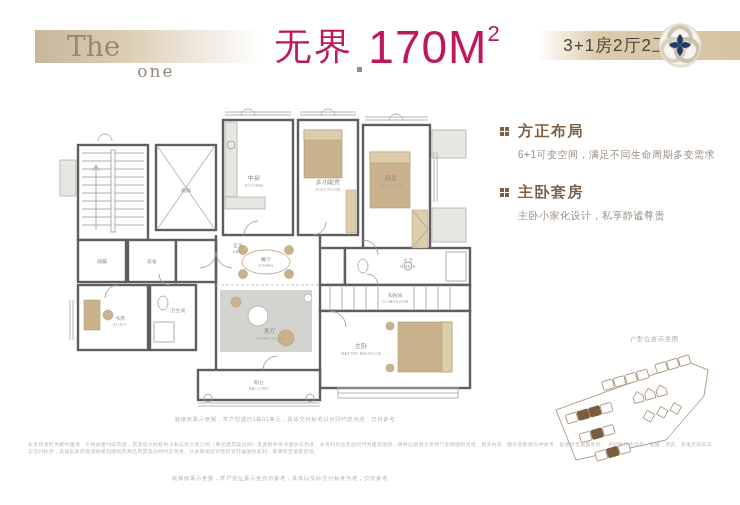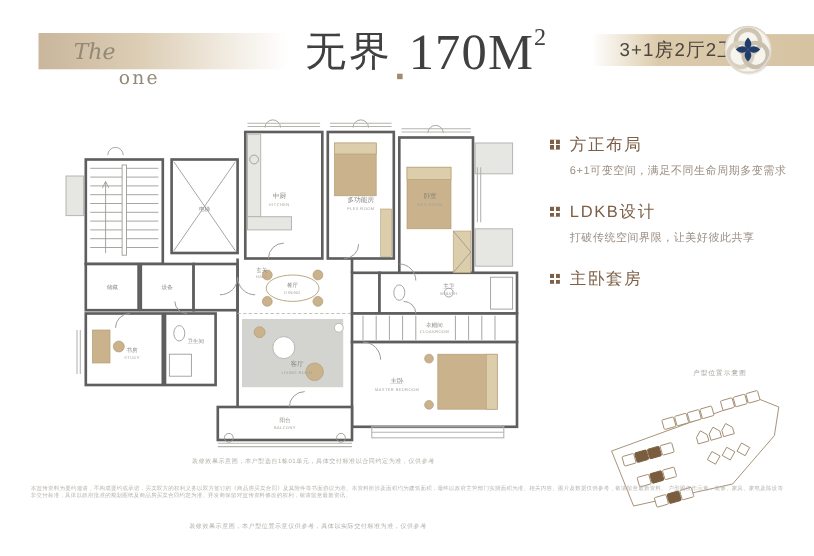--- a/index.html
+++ b/index.html
@@ -3,26 +3,26 @@
 <meta charset="utf-8">
 <style>
   html,body{margin:0;padding:0;background:#ffffff;}
   .page{position:relative;width:740px;height:505px;background:#ffffff;overflow:hidden;
         font-family:"Liberation Sans",sans-serif;}
 
   
   .brand-badge{position:absolute;left:35px;top:30px;width:226px;height:33px;
     background:linear-gradient(90deg,#c9b69c 0%,#dccdb4 40%,rgba(255,255,255,0) 100%);
     display:flex;align-items:center;padding-left:32px;box-sizing:border-box;}
-  .brand-the{font-family:"DejaVu Serif",serif;font-style:italic;font-size:20px;color:#938977;margin-right:3px;}
+  .brand-the{font-family:"DejaVu Serif",serif;font-size:28px;color:#938977;margin-right:17px;}
   .brand-one{font-family:"DejaVu Serif",serif;font-size:17px;color:#938977;letter-spacing:2px;margin-top:48px;}
 
   .main-title{position:absolute;left:255px;top:18px;width:265px;height:58px;
-    display:flex;align-items:center;justify-content:center;color:#404040;
-    font-family:Liberation Serif, serif;white-space:nowrap;}
+    display:flex;align-items:center;justify-content:center;color:#be185d;
+    font-family:Liberation Sans, sans-serif;white-space:nowrap;}
   .title-cn{font-size:37px;letter-spacing:3px;}
   .title-dot{display:inline-block;width:5px;height:5px;background:#a18a6e;margin:0 6px 4px 3px;align-self:flex-end;}
   .title-num{font-size:46px;letter-spacing:1px;}
   .title-sup{font-size:22px;vertical-align:22px;}
 
   .spec-band{position:absolute;left:538px;top:31px;width:202px;height:29px;
     background:linear-gradient(90deg,rgba(221,205,177,0) 0%,#dccbab 30%,#d5c3a2 100%);
     display:flex;align-items:center;justify-content:flex-end;padding-right:70px;box-sizing:border-box;}
   .spec-text{font-size:17px;color:#4b453d;letter-spacing:1px;}
   .seal{position:absolute;left:655px;top:20px;width:50px;height:50px;}
@@ -45,21 +45,21 @@
   svg .lbls{font-family:"Liberation Sans",sans-serif;font-size:5px;fill:#8b8b85;text-anchor:middle;}
   svg .lble{font-family:"Liberation Sans",sans-serif;font-size:3.6px;fill:#a3a29b;text-anchor:middle;letter-spacing:.4px;}
 
   
   .features{position:absolute;left:500px;top:122px;width:225px;display:flex;flex-direction:column;gap:21px;}
   .feature{display:block;}
   .feature-head{display:flex;align-items:center;}
   .feature-icon{width:9px;height:9px;background-color:#7d5f46;margin-right:9px;flex:0 0 auto;
     background-image:linear-gradient(to right,transparent 42%,#fff 42%,#fff 58%,transparent 58%),
                      linear-gradient(to bottom,transparent 42%,#fff 42%,#fff 58%,transparent 58%);}
-  .feature-title{font-size:15px;font-weight:normal;color:#7c5f45;letter-spacing:1.5px;}
+  .feature-title{font-size:15px;font-weight:bold;color:#7c5f45;letter-spacing:1.5px;}
   .feature-desc{font-size:10px;color:#9a8e83;margin:7px 0 0 18px;letter-spacing:.5px;}
 
   
   .siteplan-label{position:absolute;left:630px;top:335px;font-size:6px;color:#a8a29a;letter-spacing:1px;}
   .siteplan{position:absolute;left:548px;top:348px;width:172px;height:115px;}
   .siteplan .b{fill:#ffffff;stroke:#a08a6e;stroke-width:.8;}
   .siteplan .bd{fill:#7a5c3e;stroke:#7a5c3e;stroke-width:.8;}
   .siteplan .o{fill:none;stroke:#a89276;stroke-width:.9;}
 
   
@@ -239,29 +239,23 @@
     <div class="feature">
       <div class="feature-head">
         <span class="feature-icon"></span>
         <span class="feature-title">方正布局</span>
       </div>
       <div class="feature-desc">6+1可变空间，满足不同生命周期多变需求</div>
     </div>
     <div class="feature">
       <div class="feature-head">
         <span class="feature-icon"></span>
-        <span class="feature-title">LDKB设计</span>
-      </div>
-      <div class="feature-desc">打破传统空间界限，让美好彼此共享</div>
-    </div>
-    <div class="feature">
-      <div class="feature-head">
-        <span class="feature-icon"></span>
         <span class="feature-title">主卧套房</span>
       </div>
+      <div class="feature-desc">主卧小家化设计，私享静谧尊贵</div>
     </div>
   </div>
 
   <div class="siteplan-label">户型位置示意图</div>
   <svg class="siteplan" viewBox="0 0 172 115">
     <path class="o" d="M8,62 L140,14 L160,22 L156,48 L118,92 L28,112 Z"></path>
     <g transform="rotate(-16 86 60)">
 
       <g>
         <rect class="b" x="62" y="26" width="11" height="9" rx="1"></rect>

